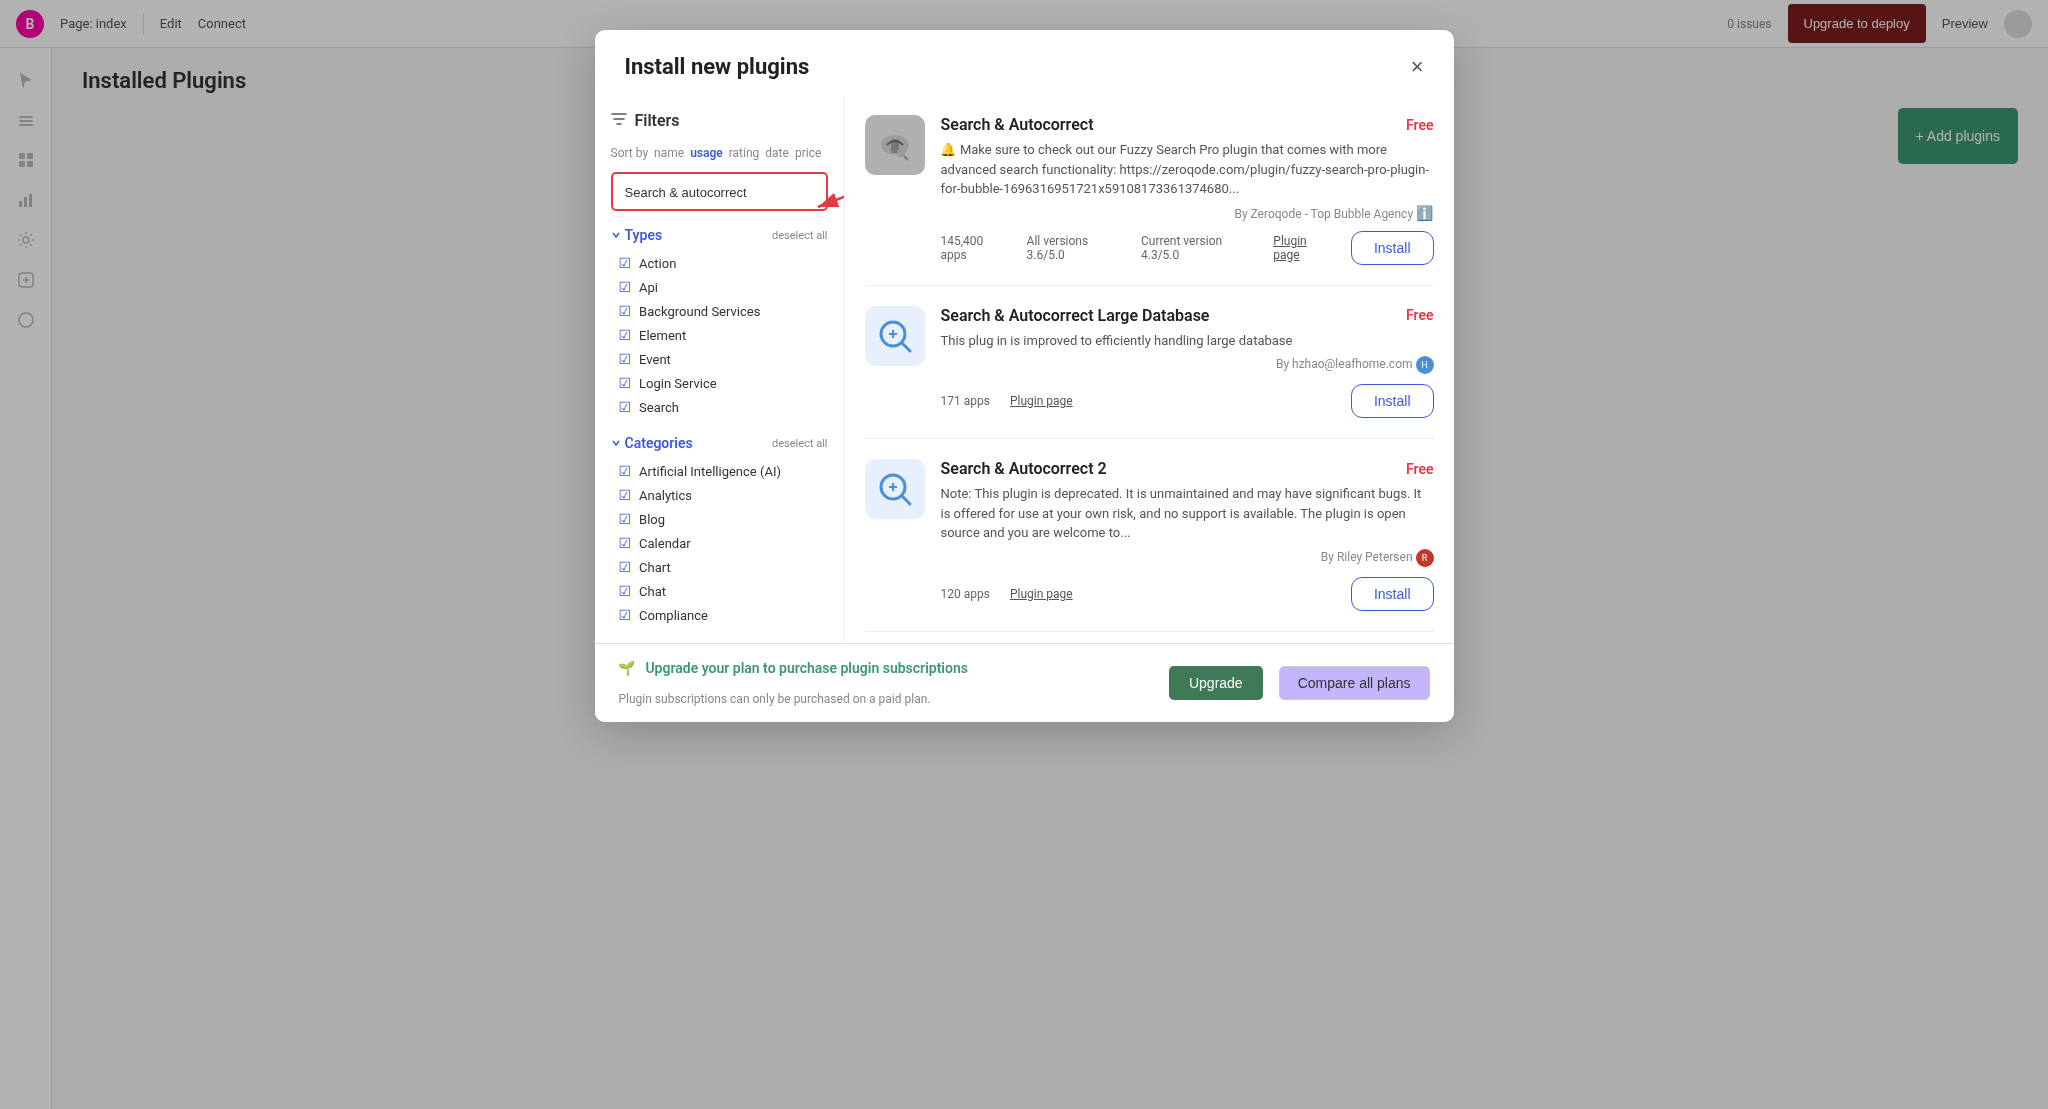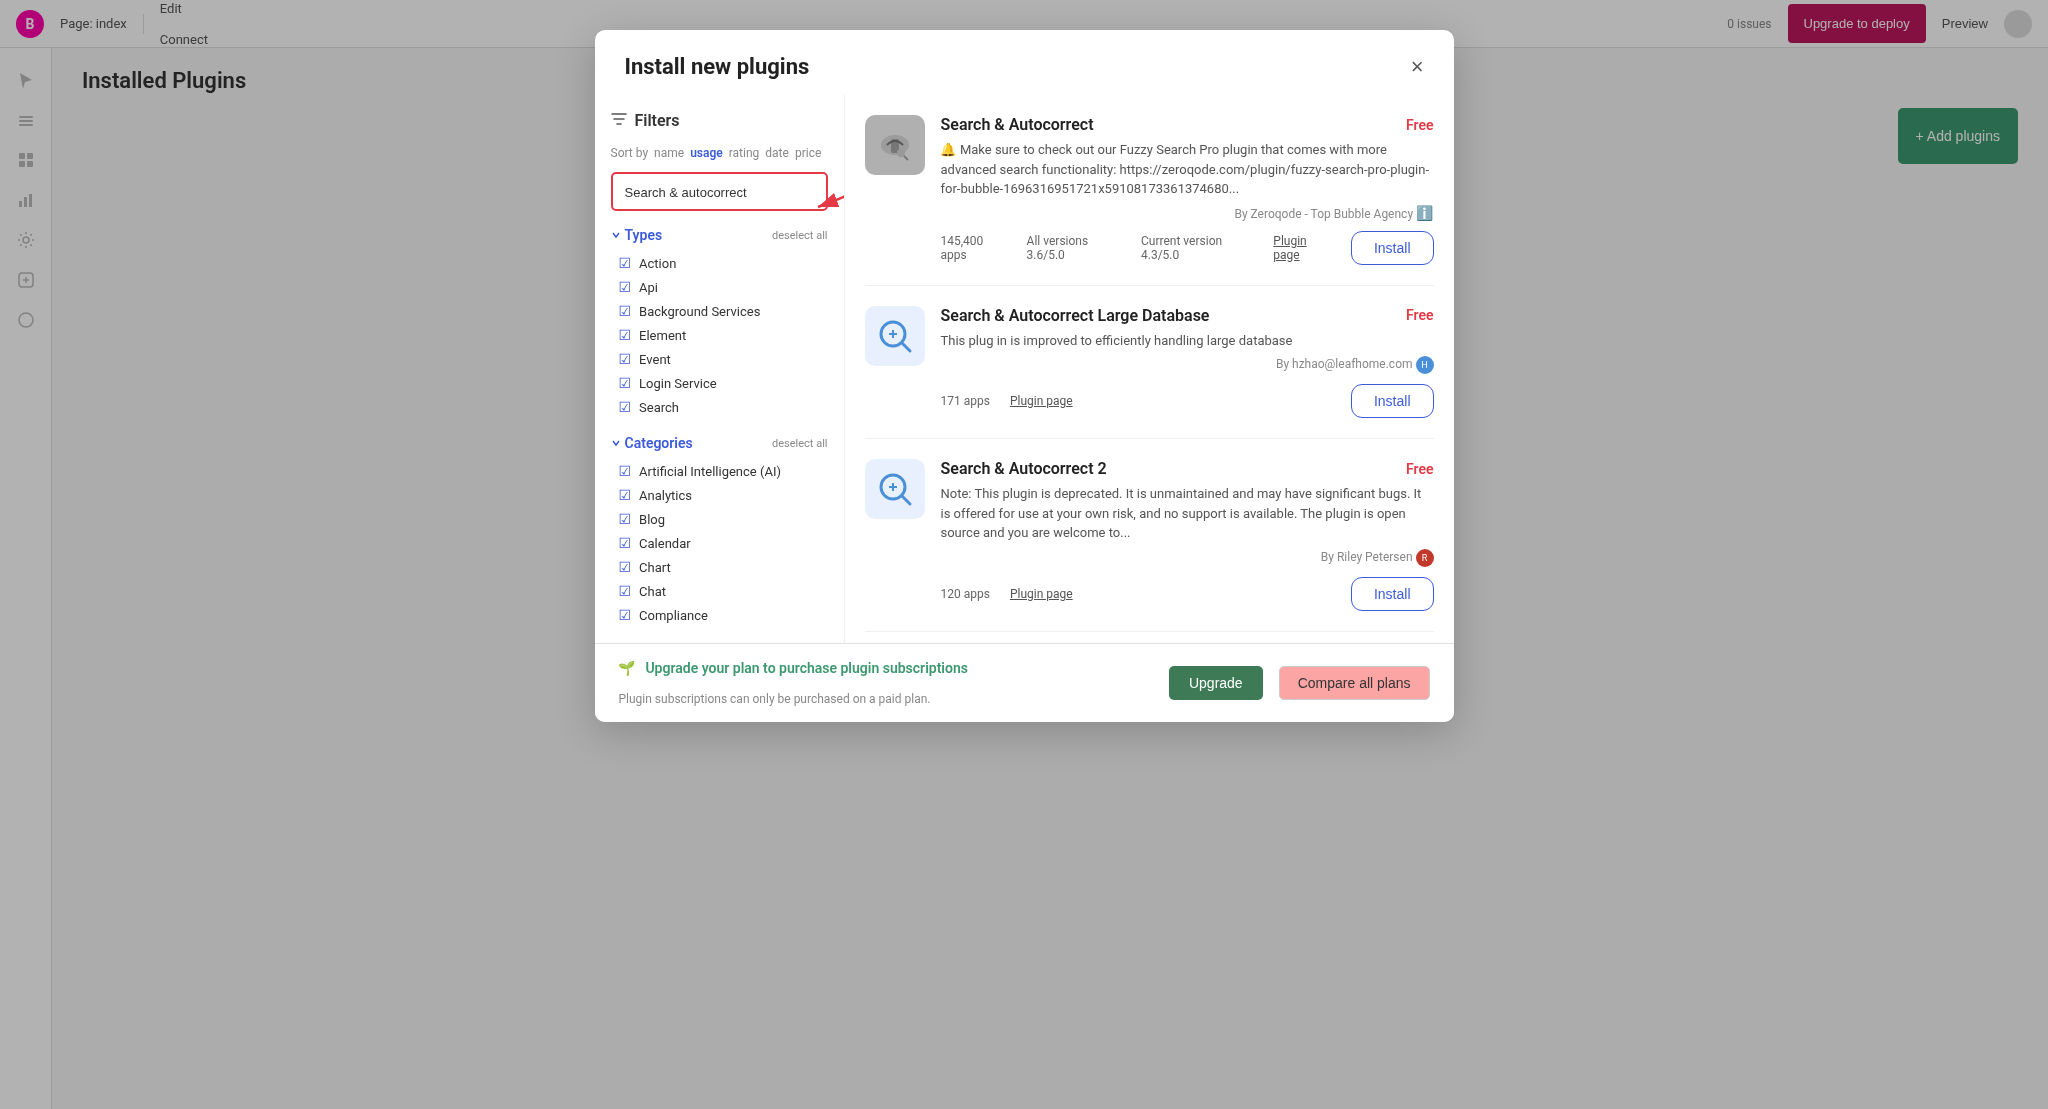--- a/index.html
+++ b/index.html
@@ -34,34 +34,34 @@
     }
     .topbar-page {
       font-size: 13px;
       color: #555;
     }
     .topbar-divider {
       width: 1px; height: 20px;
       background: #ddd;
     }
     .topbar-nav {
-      display: flex; gap: 16px; flex-direction: column;
+      display: flex; gap: 16px;
     }
     .topbar-nav span {
       font-size: 13px;
       color: #555;
       cursor: pointer;
     }
     .topbar-spacer { flex: 1; }
     .topbar-issues {
       font-size: 12px;
       color: #888;
     }
     .btn-upgrade-deploy {
-      background: #be185d;
+      background: #7f1d1d;
       color: white;
       border: none;
       padding: 12px 16px;
       border-radius: 4px;
       font-size: 13px;
       cursor: pointer;
     }
     .btn-preview {
       background: transparent;
       border: none;
@@ -394,21 +394,21 @@
       color: #fff;
       border: none;
       padding: 9px 20px;
       border-radius: 5px;
       font-size: 14px;
       cursor: pointer;
       font-weight: 500;
       margin-right: 8px;
     }
     .btn-compare {
-      background: #fca5a5;
+      background: #c4b5fd;
       border: 1.5px solid #ccc;
       color: #333;
       padding: 8px 18px;
       border-radius: 5px;
       font-size: 14px;
       cursor: pointer;
     }
 
     
     .annotation-arrow {

